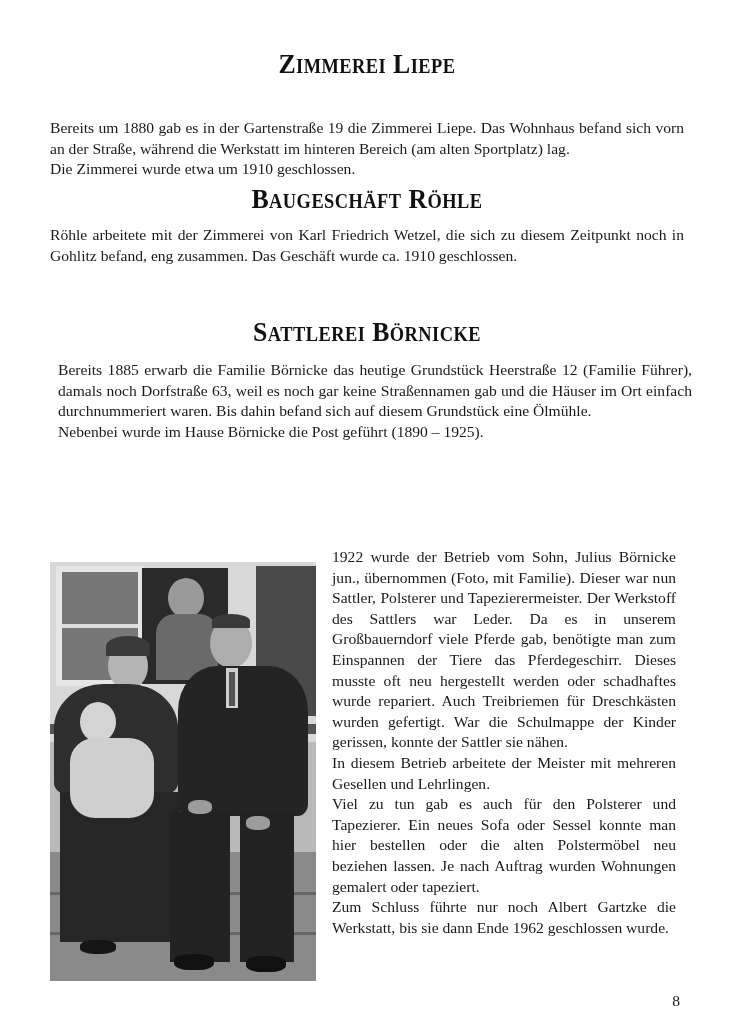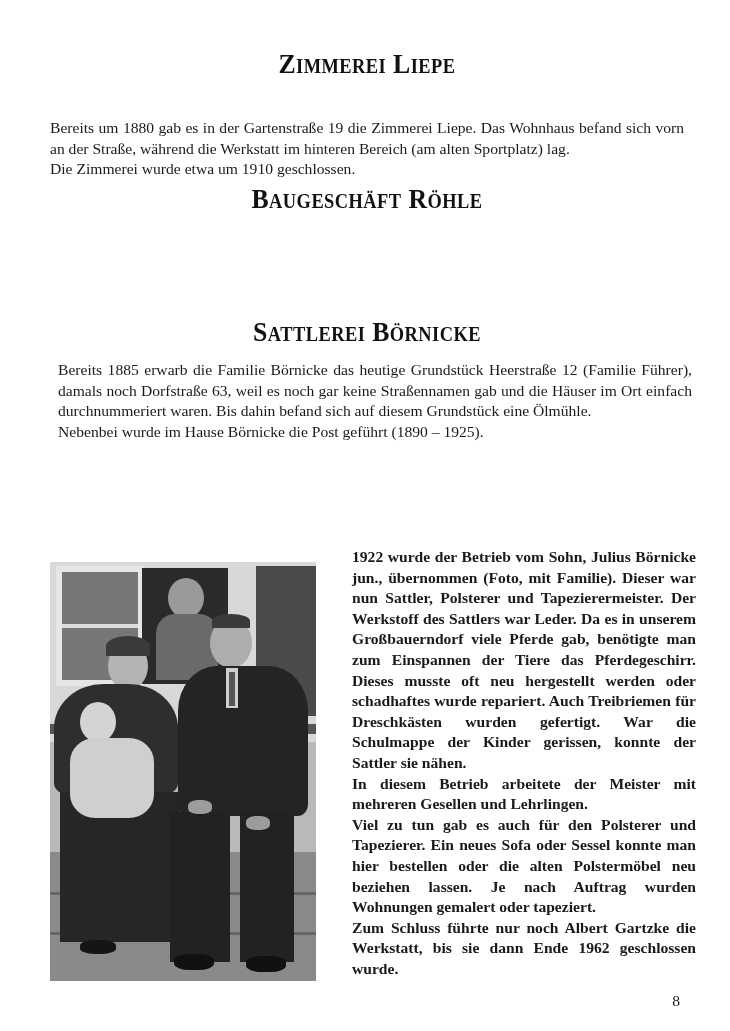--- a/index.html
+++ b/index.html
@@ -10,21 +10,21 @@
        font-weight: bold; font-variant: small-caps; font-size: 28px; letter-spacing: 0.5px;
        transform: scaleX(0.92); transform-origin: center; color: #111; }
   p { margin: 0; font-size: 15.6px; line-height: 20.6px; text-align: justify; }
   p.last { text-align-last: left; }
   .h1 { position: absolute; top: 48px; left: 0; width: 634px; }
   .s1 { position: absolute; top: 92px; left: 0; width: 634px; margin-top: 26px; }
   .h2 { position: absolute; top: 183px; left: 0; width: 634px; }
   .s2 { position: absolute; top: 225px; left: 0; width: 634px; }
   .h3 { position: absolute; top: 316px; left: 0; width: 634px; }
   .s3 { position: absolute; top: 360px; left: 8px; width: 634px; }
-  .s4 { position: absolute; top: 547px; left: 302px; width: 344px; font-weight: bold; }
+  .s4 { position: absolute; top: 547px; left: 282px; width: 344px; }
   .photo { position: absolute; left: 0; top: 562px; width: 266px; height: 419px;
            background: #b9b9b9; overflow: hidden; }
   .photo div { position: absolute; }
   .pagenum { position: absolute; right: 50px; top: 992px; font-size: 15.6px; }
 </style>
 </head>
 <body>
 
 <div class="page">
 
@@ -33,20 +33,21 @@
   </div>
   <div class="s1">
     <p class="last">Bereits um 1880 gab es in der Gartenstraße 19 die Zimmerei Liepe. Das Wohnhaus befand sich vorn an der Straße, während die Werkstatt im hinteren Bereich (am alten Sportplatz) lag.</p>
     <p class="last">Die Zimmerei wurde etwa um 1910 geschlossen.</p>
   </div>
 
   <div class="h2">
     <h2>Baugeschäft Röhle</h2>
   </div>
   <div class="s2">
+    <p class="last">Röhle arbeitete mit der Zimmerei von Karl Friedrich Wetzel, die sich zu diesem Zeitpunkt noch in Gohlitz befand, eng zusammen. Das Geschäft wurde ca. 1910 geschlossen.</p>
   </div>
 
   <div class="h3">
     <h2>Sattlerei Börnicke</h2>
   </div>
   <div class="s3">
     <p class="last">Bereits 1885 erwarb die Familie Börnicke das heutige Grundstück Heerstraße 12 (Familie Führer), damals noch  Dorfstraße 63, weil es noch gar keine Straßennamen gab und die Häuser im Ort einfach durchnummeriert waren. Bis dahin befand sich auf diesem Grundstück eine Ölmühle.</p>
     <p class="last">Nebenbei wurde im Hause Börnicke die Post geführt (1890 – 1925).</p>
   </div>
 

